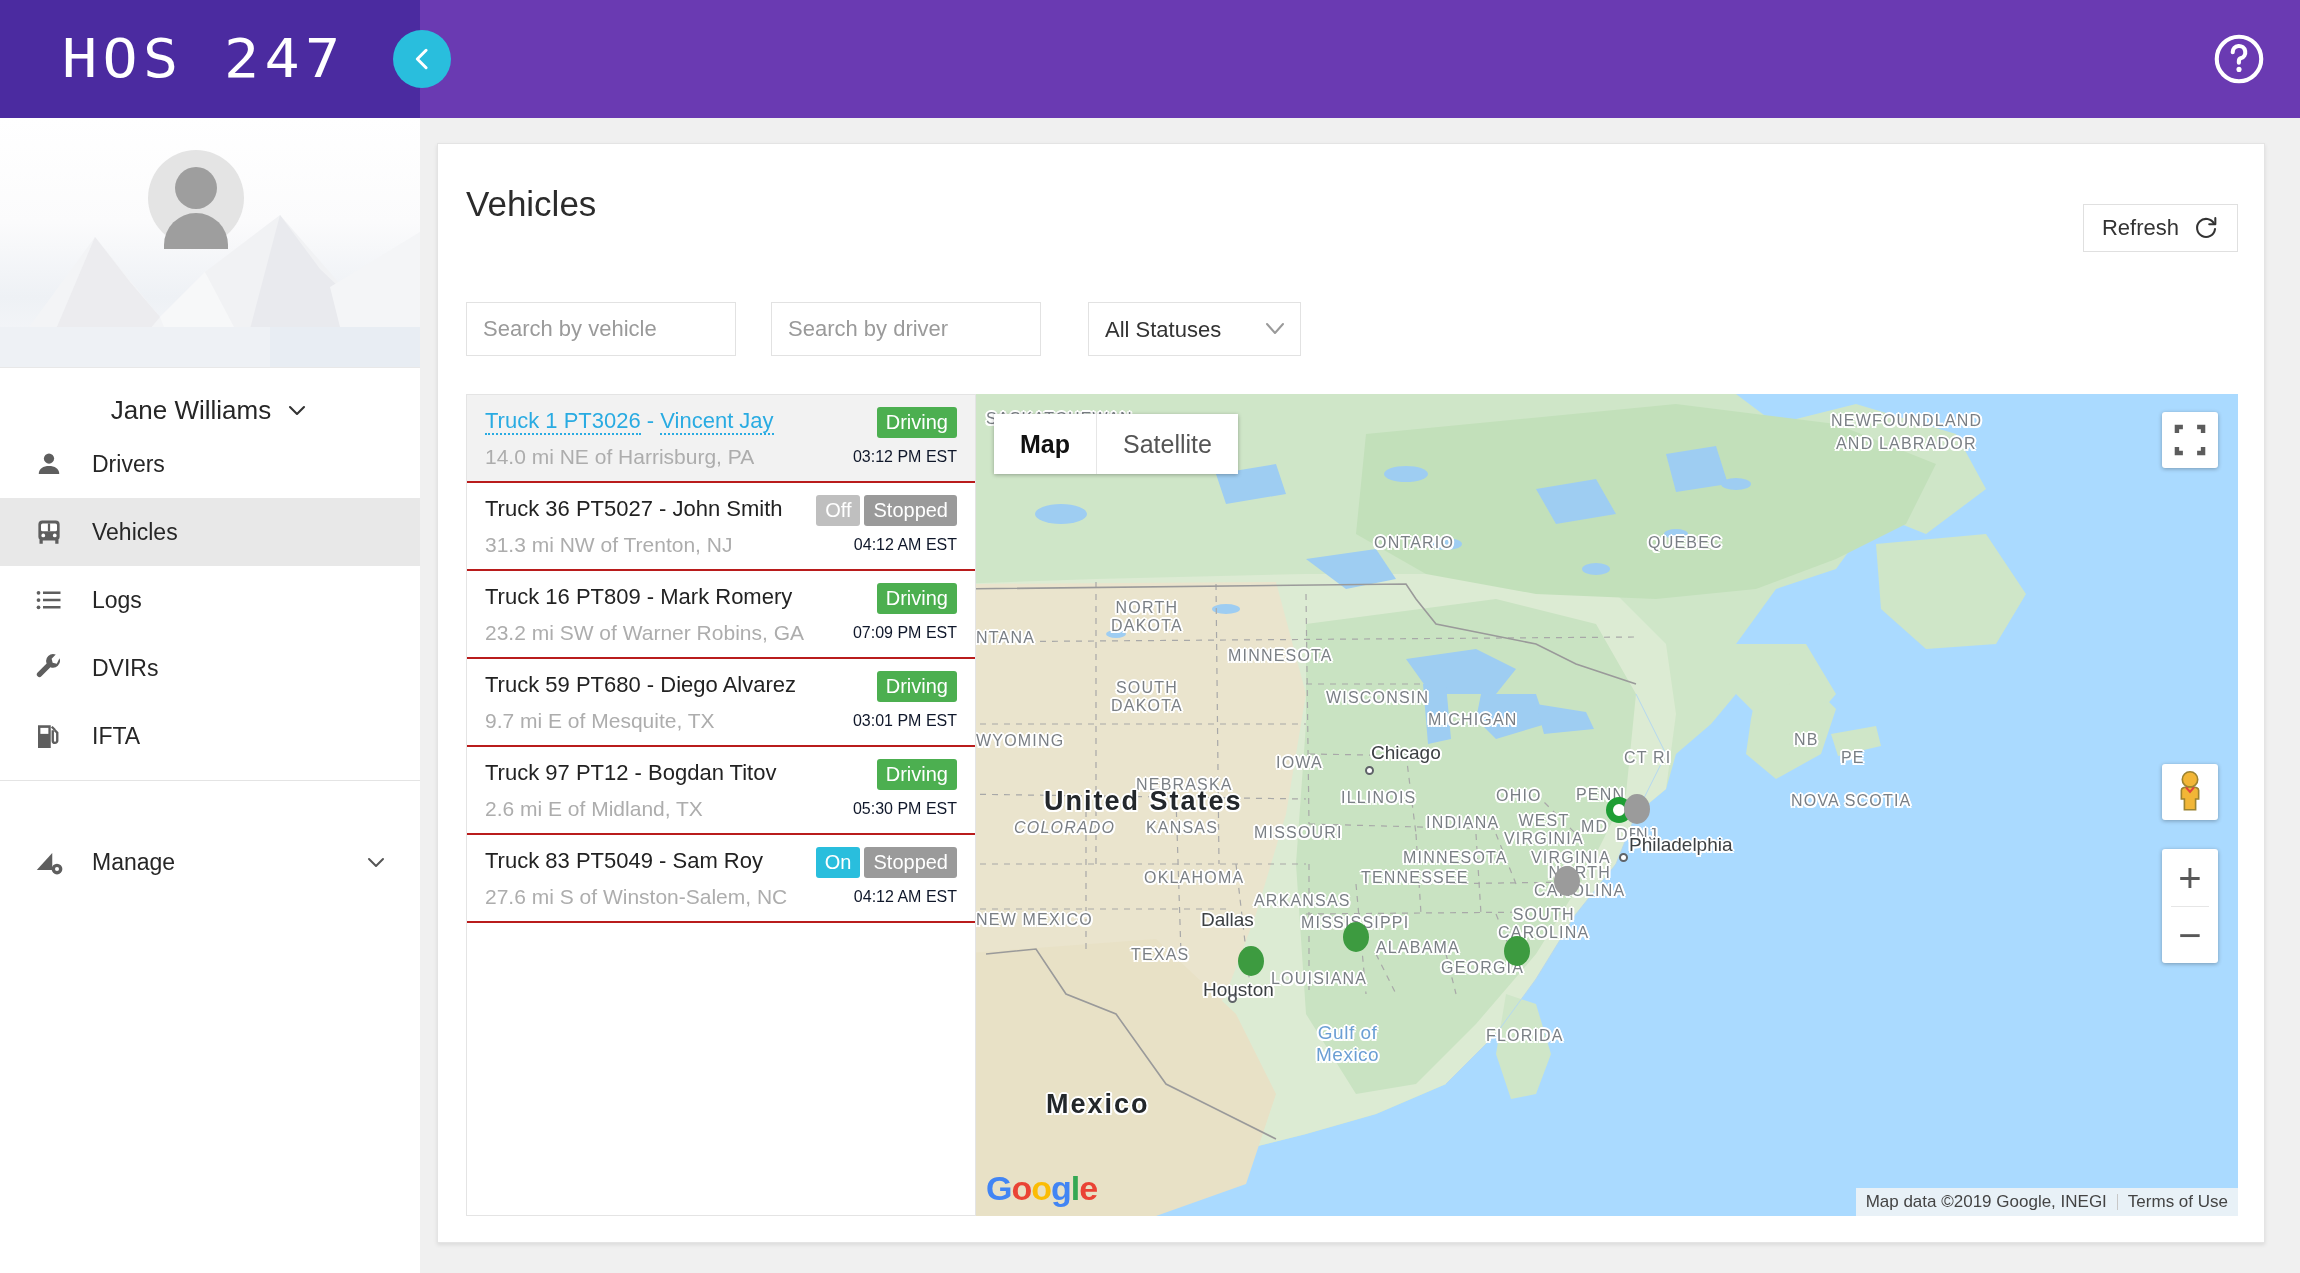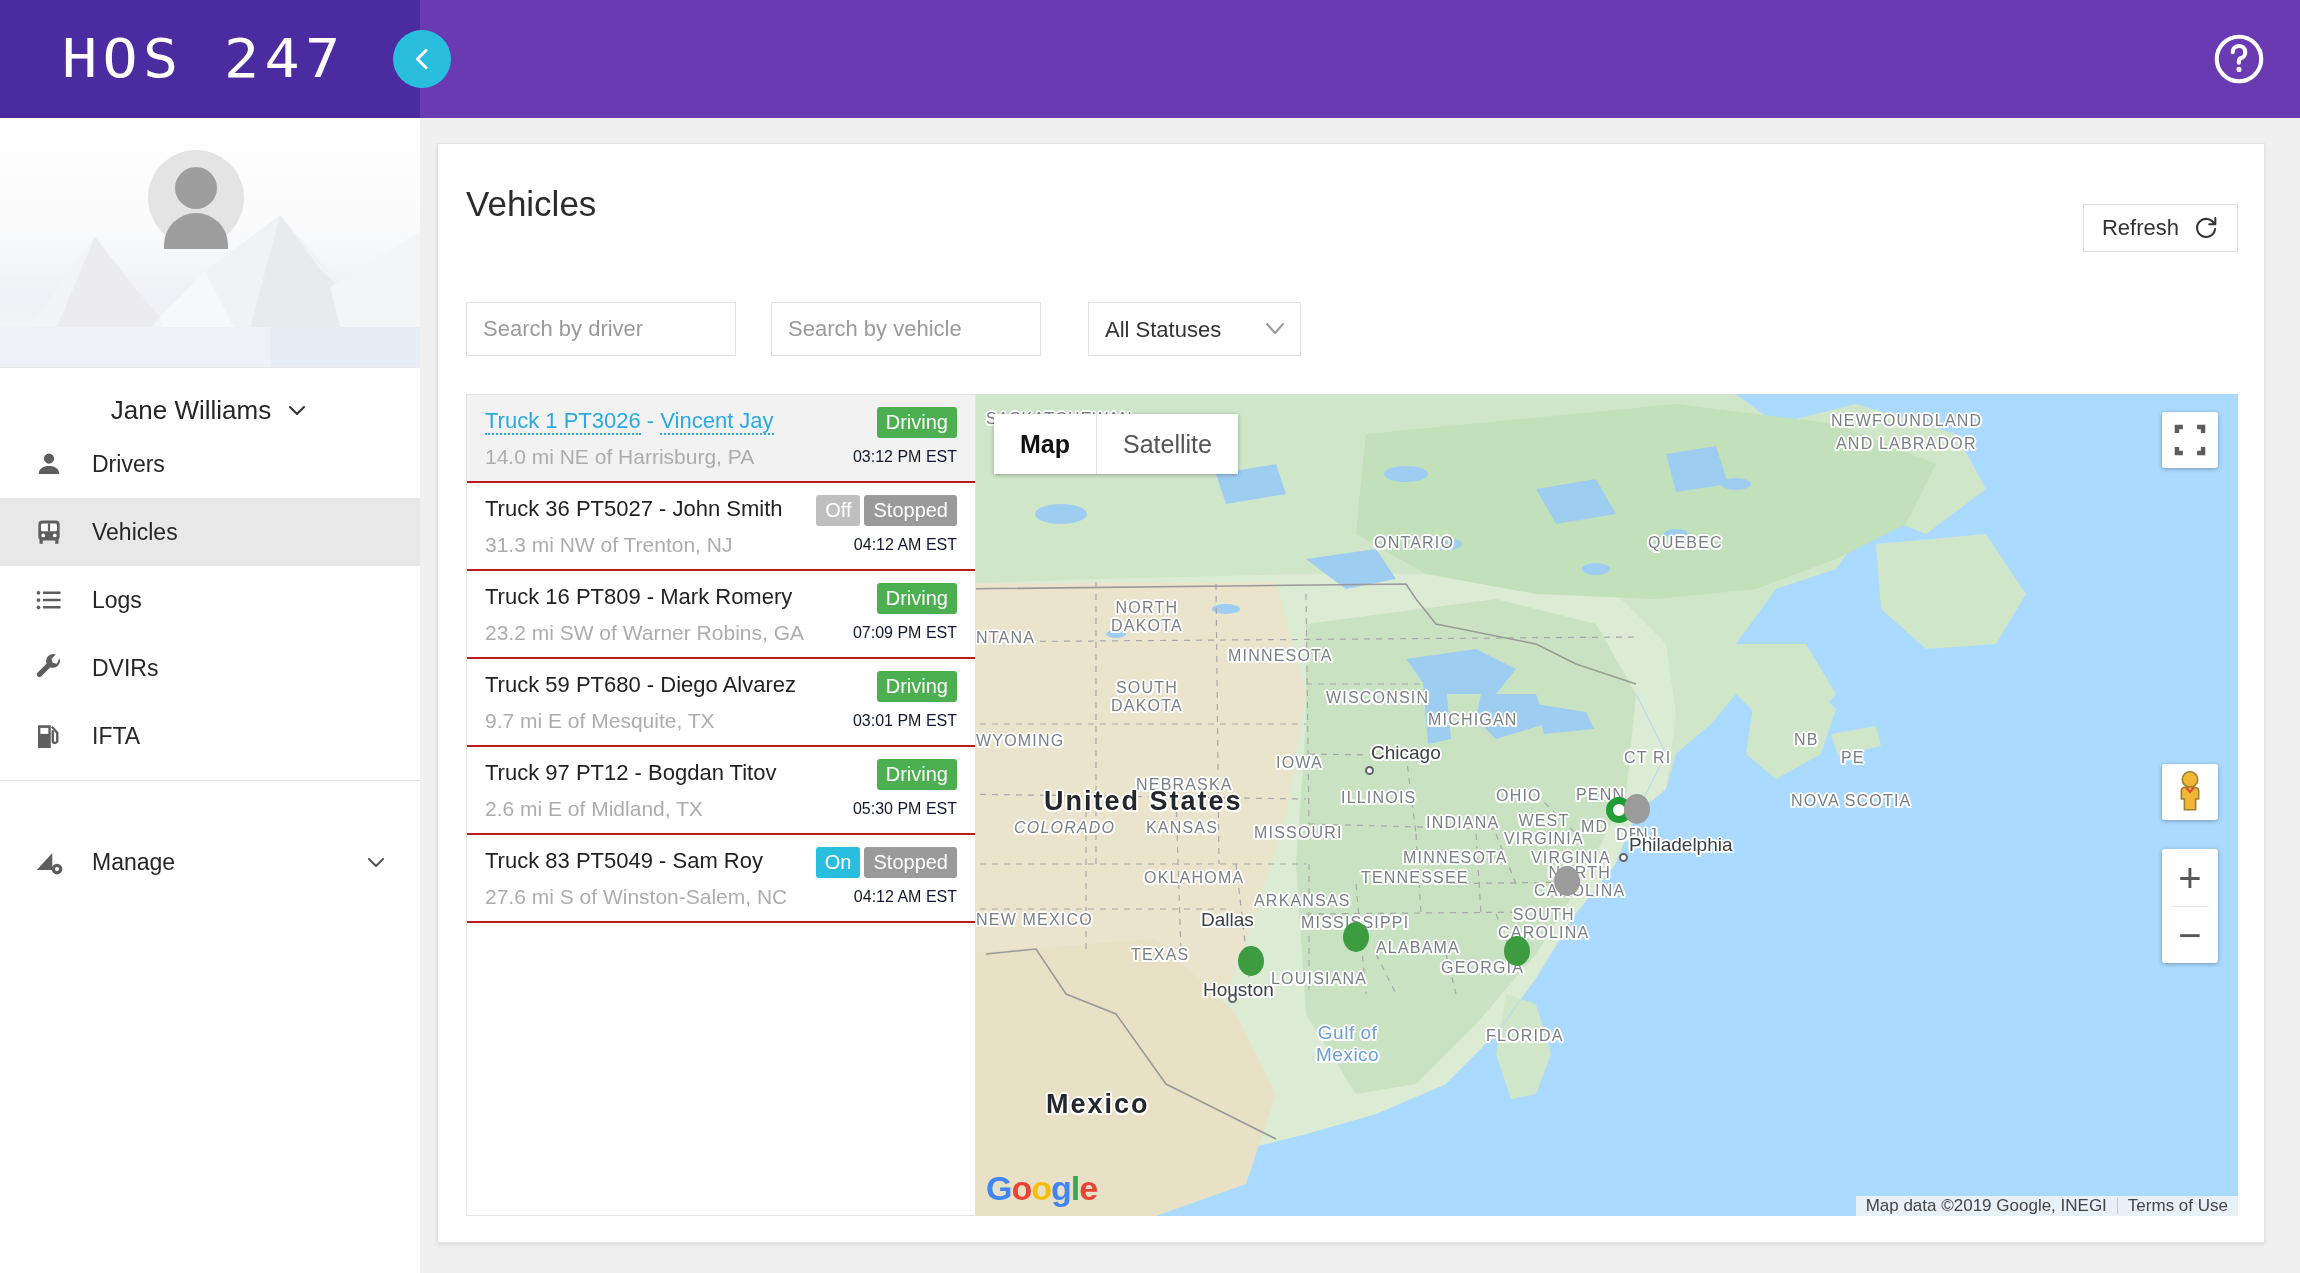--- a/index.html
+++ b/index.html
@@ -174,21 +174,21 @@
   }
   .fs { right: 20px; top: 18px; width: 56px; height: 56px; }
   .pegman { right: 20px; top: 370px; width: 56px; height: 56px; }
   .zoomctl { right: 20px; top: 455px; width: 56px; height: 114px; }
   .zoomctl .zbtn {
     height: 57px; display: flex; align-items: center; justify-content: center;
     font-size: 40px; color: #585858; line-height: 40px;
   }
   .zoomctl .divider { position: absolute; left: 9px; top: 57px; width: 38px; height: 1px; background: #e6e6e6; }
   .attrib {
-    position: absolute; right: 0; bottom: 0; height: 20px;
+    position: absolute; right: 0; bottom: 0; height: 28px;
     background: rgba(245,245,245,.82); display: flex; align-items: center;
     font-size: 17px; color: #444;
   }
   .attrib span { padding: 0 10px; }
   .attrib .sep { width: 1px; height: 16px; background: #c8c8c8; padding: 0; }
   .gtag {
     position: absolute; left: 10px; bottom: 8px;
     font-family: "Liberation Sans", sans-serif; font-size: 34px;
     letter-spacing: -1px; font-weight: bold;
   }
@@ -349,22 +349,22 @@
 
   <div class="refresh-btn">
     <span>Refresh</span>
     <svg width="26" height="26" viewBox="0 0 24 24">
       <path d="M19.5 8.2A8.3 8.3 0 1 0 20.3 13" fill="none" stroke="#333" stroke-width="1.9" stroke-linecap="round"></path>
       <path d="M20.6 2.9 L20.6 8.6 L15 8.6" fill="none" stroke="#333" stroke-width="1.9" stroke-linecap="round" stroke-linejoin="round"></path>
     </svg>
   </div>
 
   <div class="filters">
+    <input class="inp" type="text" placeholder="Search by vehicle" style="">
     <input class="inp" type="text" placeholder="Search by driver" style="">
-    <input class="inp" type="text" placeholder="Search by vehicle" style="">
     <div class="sel-wrap">
       <select class="sel">
         <option>All Statuses</option>
       </select>
       <span class="sel-arrow">
         <svg width="20" height="14" viewBox="0 0 20 14">
           <path d="M2 2 L10 11 L18 2" fill="none" stroke="#9a9a9a" stroke-width="2" stroke-linecap="round" stroke-linejoin="round"></path>
         </svg>
       </span>
     </div>

